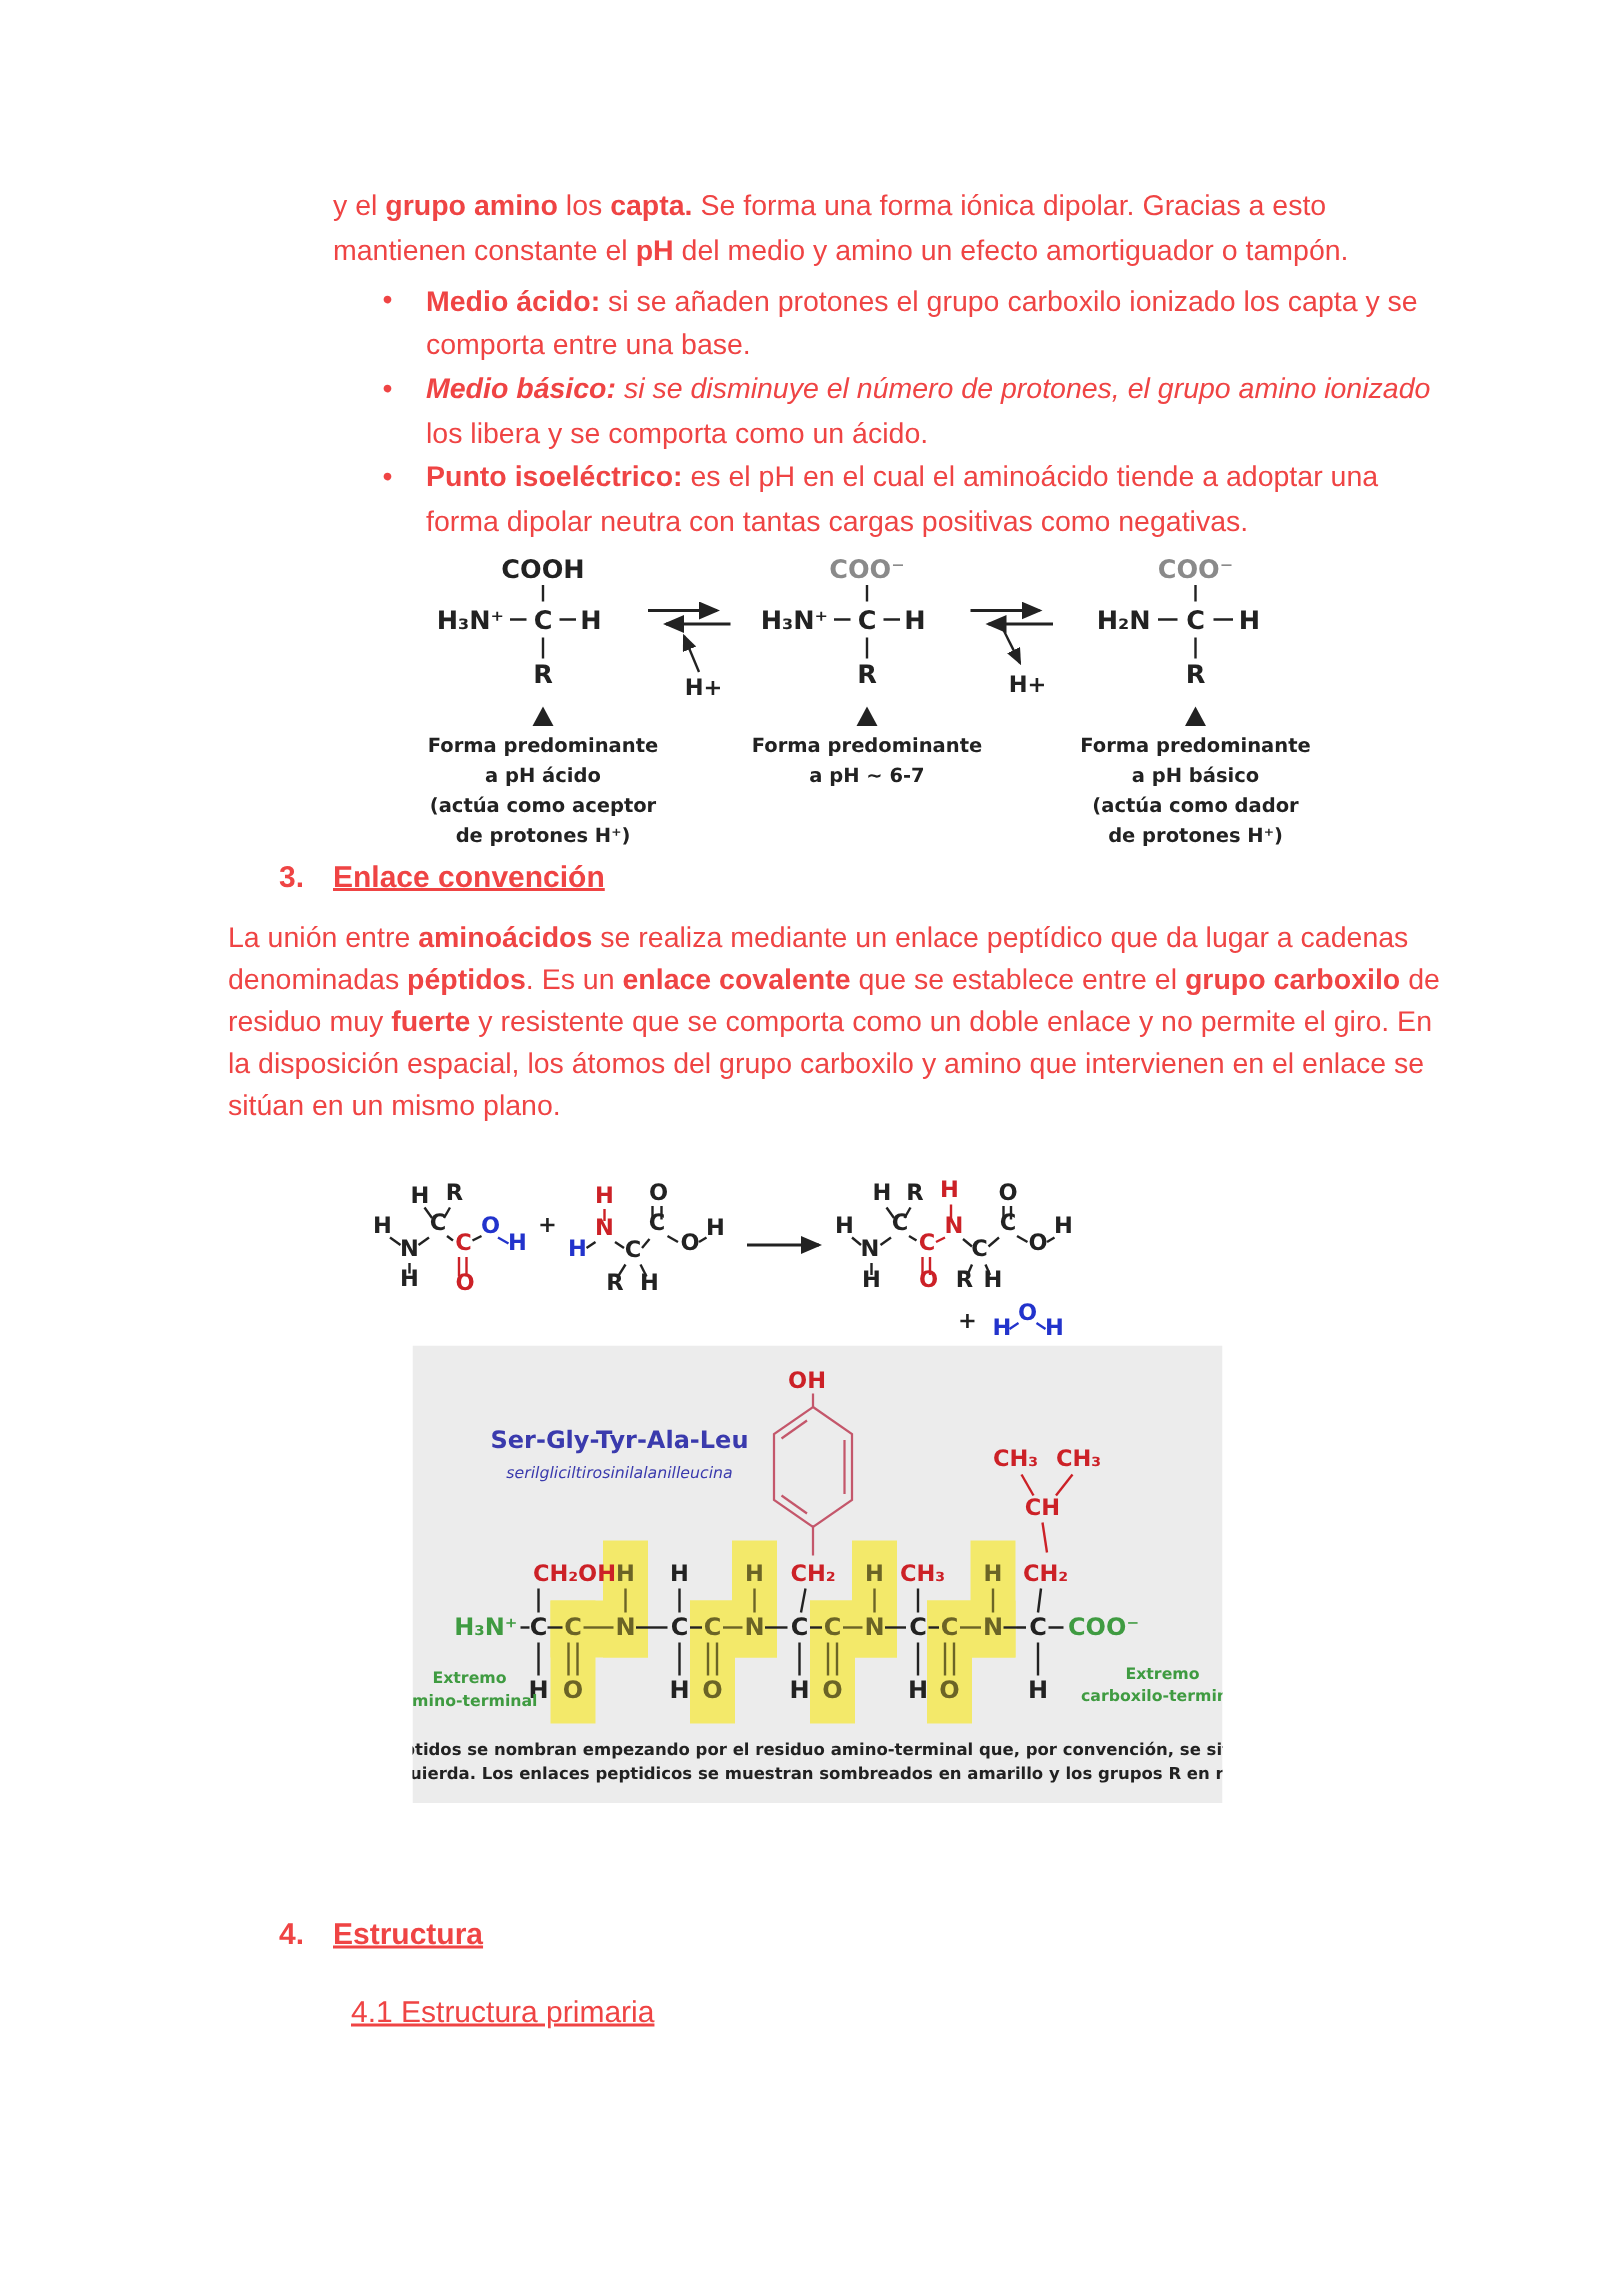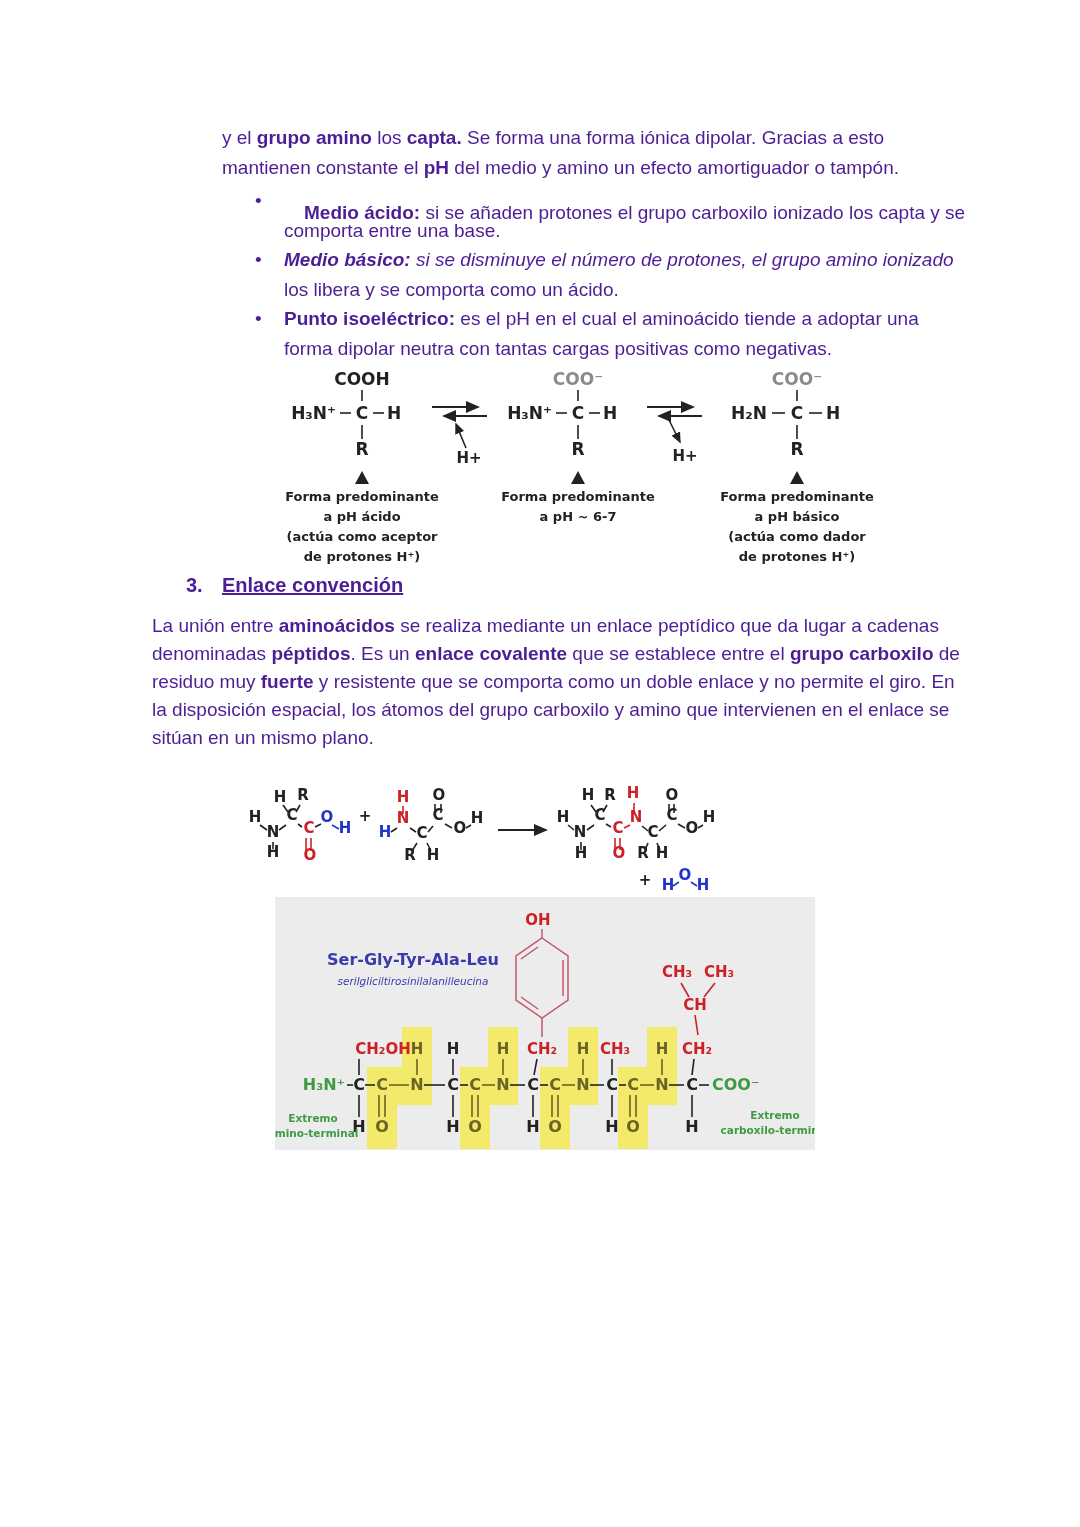--- a/index.html
+++ b/index.html
@@ -1,17 +1,17 @@
 <!DOCTYPE html>
 <html><head>
 <meta charset="utf-8">
 <style>
   html,body{margin:0;padding:0;background:#ffffff;}
-  #page{position:relative;width:1080px;height:1150px;background:#ffffff;overflow:hidden;
-        font-family:"Liberation Sans",sans-serif;color:#4c1d95;}
+  #page{position:relative;width:1080px;height:1527px;background:#ffffff;overflow:hidden;
+        font-family:"Liberation Sans",sans-serif;color:#ef4444;}
   .abs{position:absolute;}
   .pline{white-space:nowrap;font-size:19px;line-height:30px;}
   .p3line{white-space:nowrap;font-size:19px;line-height:28px;}
   .b{font-weight:bold;}
   .dot{position:absolute;left:255px;top:0;font-size:19px;line-height:30px;}
   .btxt{position:absolute;left:284px;}
   .hnum{position:absolute;left:186px;font-size:20px;font-weight:bold;}
   .htitle{position:absolute;left:222px;font-size:20px;font-weight:bold;text-decoration:underline;}
   .h41{position:absolute;left:222px;font-size:20px;text-decoration:underline;}
   
@@ -35,21 +35,21 @@
 
 <div id="page">
 
   <div class="abs" style="left:222px;top:123px;">
     <div class="pline"><span>y el </span><span class="b">grupo amino</span><span> los </span><span class="b">capta.</span><span> Se forma una forma iónica dipolar. Gracias a esto</span></div>
     <div class="pline"><span>mantienen constante el </span><span class="b">pH</span><span> del medio y amino un efecto amortiguador o tampón.</span></div>
   </div>
 
   <div class="abs" style="left:0;top:186px;width:1080px;height:60px;">
     <span class="dot">•</span>
-    <div class="btxt pline" style="top:12px;margin-left:20px;"><span class="b">Medio ácido:</span><span> si se añaden protones el grupo carboxilo ionizado los capta y se</span></div>
+    <div class="btxt pline" style="top:1px;"><span class="b">Medio ácido:</span><span> si se añaden protones el grupo carboxilo ionizado los capta y se</span></div>
     <div class="btxt pline" style="top:30px;"><span>comporta entre una base.</span></div>
   </div>
   <div class="abs" style="left:0;top:245px;width:1080px;height:60px;">
     <span class="dot">•</span>
     <div class="btxt pline" style="top:0;font-style:italic;"><span class="b">Medio básico:</span><span> si se disminuye el número de protones, el grupo amino ionizado</span></div>
     <div class="btxt pline" style="top:30px;"><span>los libera y se comporta como un ácido.</span></div>
   </div>
   <div class="abs" style="left:0;top:304px;width:1080px;height:60px;">
     <span class="dot">•</span>
     <div class="btxt pline" style="top:0;text-align:center;"><span class="b">Punto isoeléctrico:</span><span> es el pH en el cual el aminoácido tiende a adoptar una</span></div>

